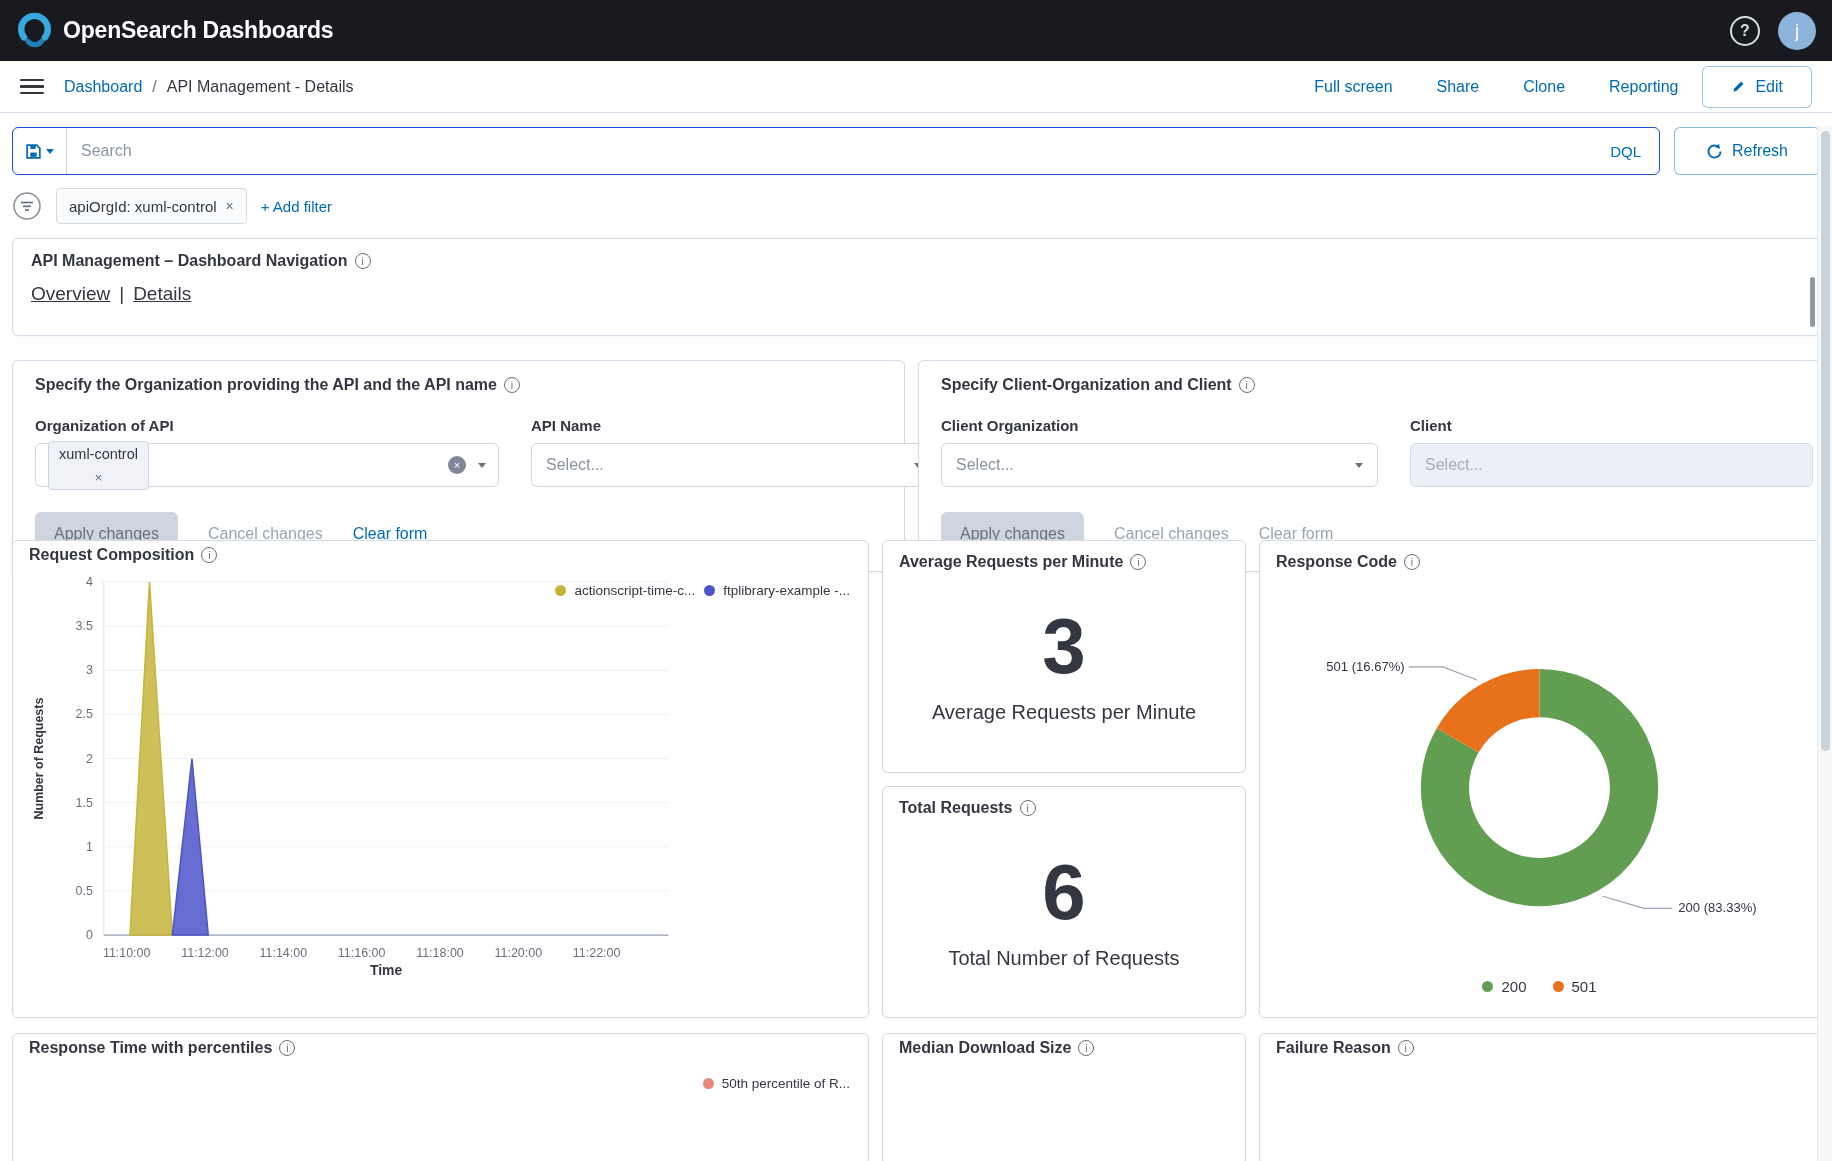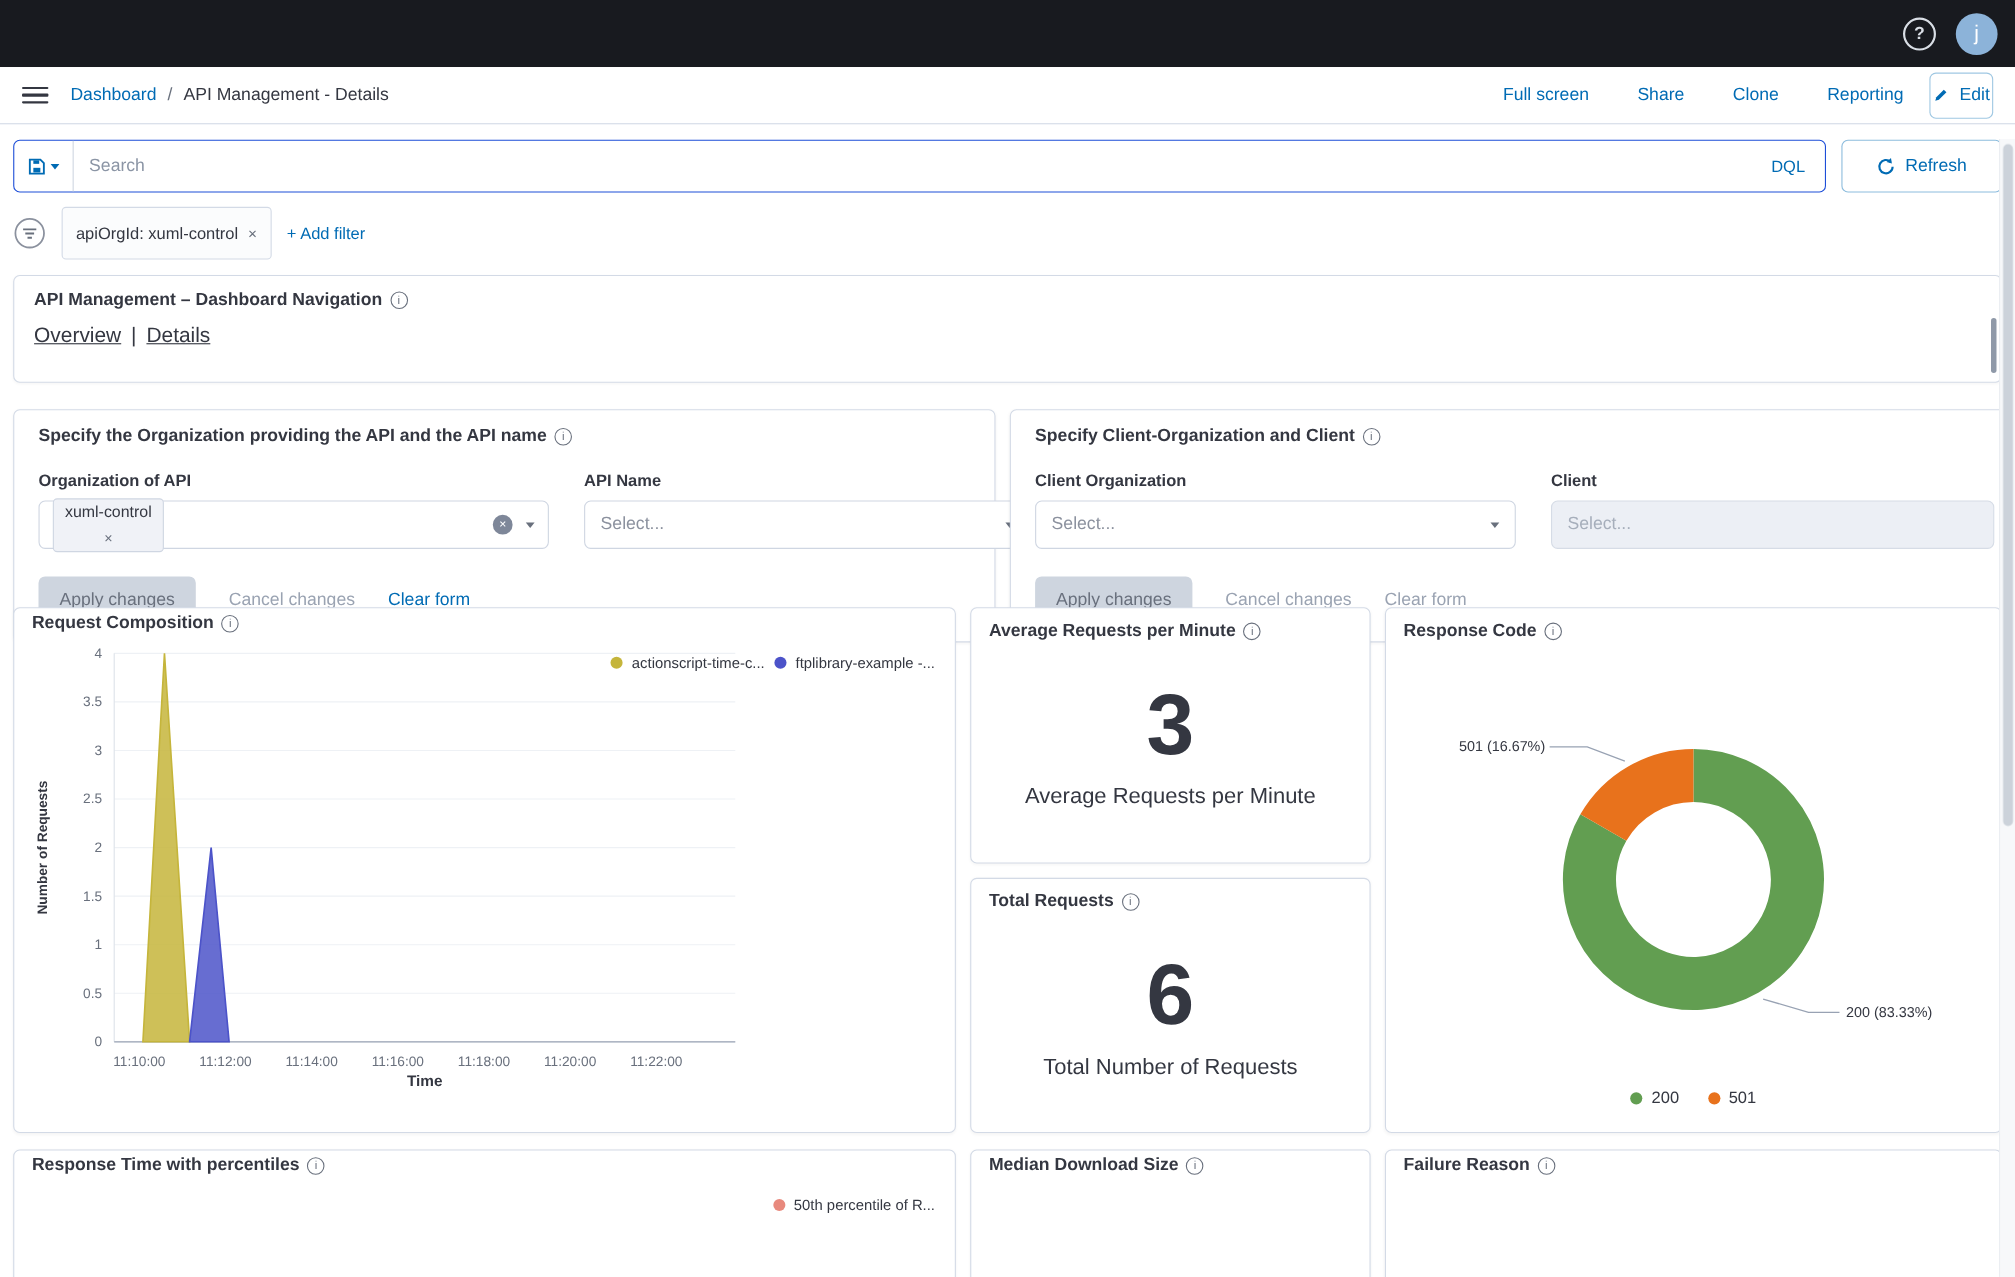--- a/index.html
+++ b/index.html
@@ -25,21 +25,21 @@
   .hamburger { width:36px; height:36px; display:flex; flex-direction:column; justify-content:center;
     gap:4px; cursor:pointer; padding:0 6px; }
   .hamburger i { display:block; height:2.5px; background:#343741; border-radius:1px; }
   .crumbs { display:flex; align-items:center; gap:10px; margin-left:14px; font-size:16px; }
   .crumb-link { color:#006bb4; cursor:pointer; }
   .crumb-sep { color:#69707d; }
   .crumb-current { color:#343741; }
   .chrome-bar .spacer { flex:1; }
   .top-links { display:flex; align-items:center; gap:44px; font-size:16px; }
   .top-links a { color:#006bb4; text-decoration:none; cursor:pointer; }
-  .edit-btn { margin-left:24px; height:42px; padding:0 2px; display:flex; align-items:center; gap:9px;
+  .edit-btn { margin-left:24px; height:42px; padding:0 28px; display:flex; align-items:center; gap:9px;
     border:1px solid rgba(0,107,180,.38); border-radius:6px; background:#fff; color:#006bb4;
     font-size:16px; font-weight:500; cursor:pointer; }
 
   
   .querybar { display:flex; gap:14px; margin:14px 12px 0; height:48px; }
   .search-group { flex:1; display:flex; align-items:center; border:1px solid #1d4ed8; border-radius:6px; background:#fff; }
   .save-btn { width:54px; height:100%; display:flex; align-items:center; justify-content:center; gap:4px;
     border-right:1px solid #cfd6e2; cursor:pointer; color:#006bb4; }
   .search-input { flex:1; border:0; outline:0; padding:0 14px; font-size:16px; color:#343741;
     font-family:"Liberation Sans", sans-serif; background:transparent; }
@@ -52,21 +52,21 @@
   .show-dates { padding:0 16px; color:#006bb4; font-size:16px; font-weight:500; cursor:pointer; }
   .refresh-btn { width:146px; display:flex; align-items:center; justify-content:center; gap:9px;
     border:1px solid rgba(0,107,180,.45); border-radius:6px; background:#fff; color:#006bb4;
     font-size:16px; font-weight:500; cursor:pointer; }
   .chev { width:0; height:0; border-left:4.5px solid transparent; border-right:4.5px solid transparent;
     border-top:5.5px solid #69707d; }
   .chev.blue { border-top-color:#006bb4; }
 
   
   .filterbar { margin:13px 12px 0; display:flex; align-items:center; gap:14px; }
-  .filter-pill { display:flex; align-items:center; gap:9px; height:48px; padding:0 12px;
+  .filter-pill { display:flex; align-items:center; gap:9px; height:36px; padding:0 12px;
     border:1px solid #d3dae6; border-radius:4px; background:#fbfcfd; font-size:15px; color:#343741; cursor:pointer; }
   .pill-x { color:#69707d; font-size:14px; cursor:pointer; }
   .add-filter { color:#006bb4; font-size:15px; cursor:pointer; }
 
   
   .panel { background:#fff; border:1px solid #d3dae6; border-radius:6px;
     box-shadow:0 1px 3px rgba(0,0,0,.045); position:relative; }
   .panel-title { display:flex; align-items:center; gap:7px; font-size:16px; font-weight:700; color:#343741; }
   .info-i { width:16px; height:16px; border:1px solid #69707d; border-radius:50%; color:#69707d;
     font-size:10.5px; font-weight:400; font-style:normal; display:inline-flex; align-items:center;
@@ -126,20 +126,29 @@
   
   .page-scrollbar { position:fixed; top:126px; right:0; bottom:0; width:15px;
     background:#f7f8fa; border-left:1px solid #e6eaef; }
   .page-scrollbar .thumb { position:absolute; top:5px; left:3px; width:9px; height:620px;
     background:#ccd2da; border-radius:5px; }
 </style>
 </head>
 <body>
 
 <header class="topbar">
+  <div class="brand">
+    <svg width="37" height="37" viewBox="0 0 64 64">
+      <path d="M14 44 A 23 23 0 1 1 50 44" fill="none" stroke="#37a9dd" stroke-width="11" stroke-linecap="round"></path>
+      <path d="M21 51 A 15 15 0 0 0 44 51" fill="none" stroke="#1e7eb8" stroke-width="9" stroke-linecap="round"></path>
+    </svg>
+    <div class="brand-text">
+      <b>OpenSearch</b><span>Dashboards</span>
+    </div>
+  </div>
   <div class="spacer"></div>
   <div class="help-circle">?</div>
   <div class="avatar">j</div>
 </header>
 
 <div class="chrome-bar">
   <div class="hamburger">
       <i></i>
       <i></i>
       <i></i>

